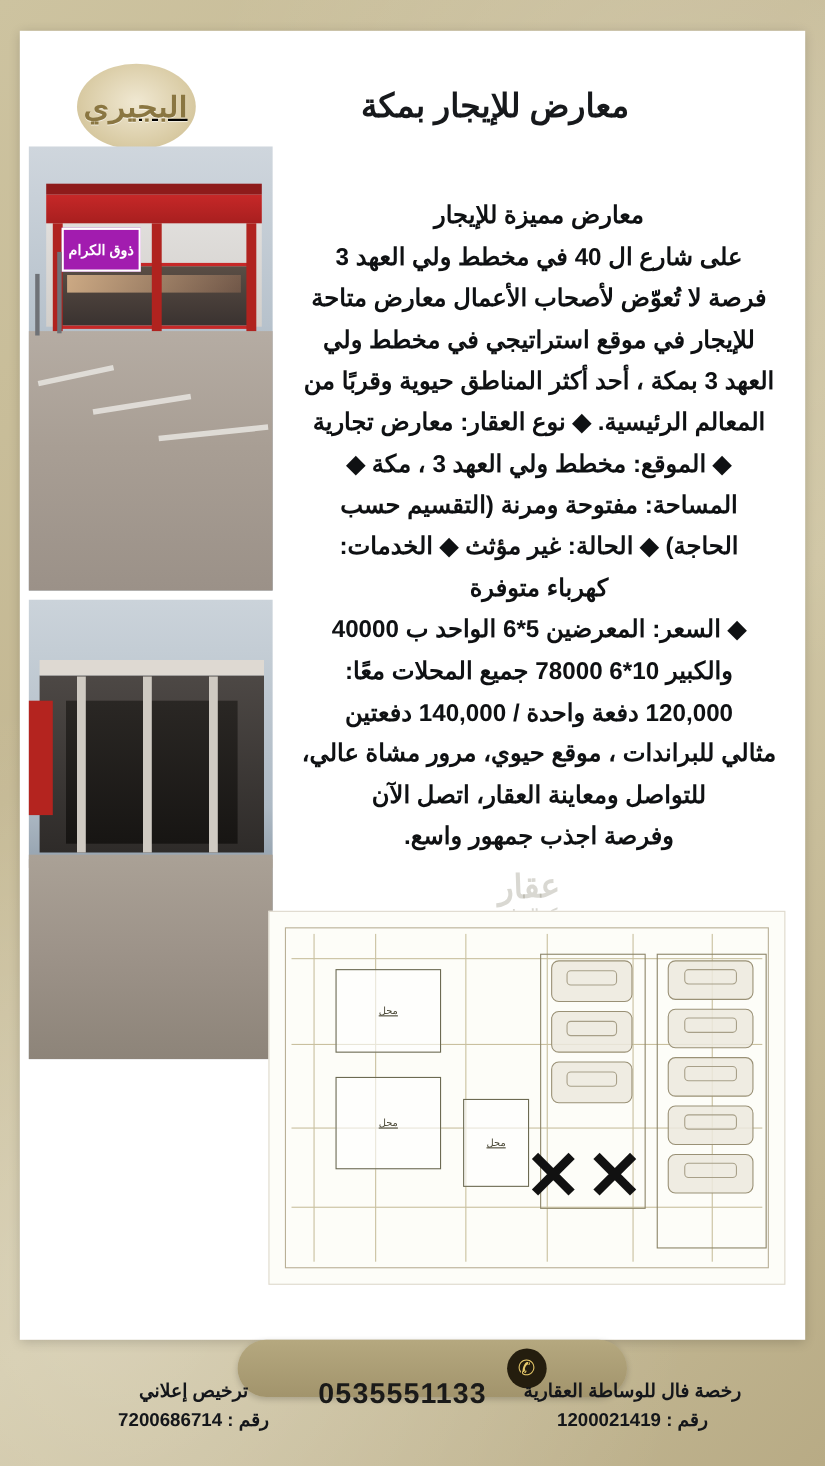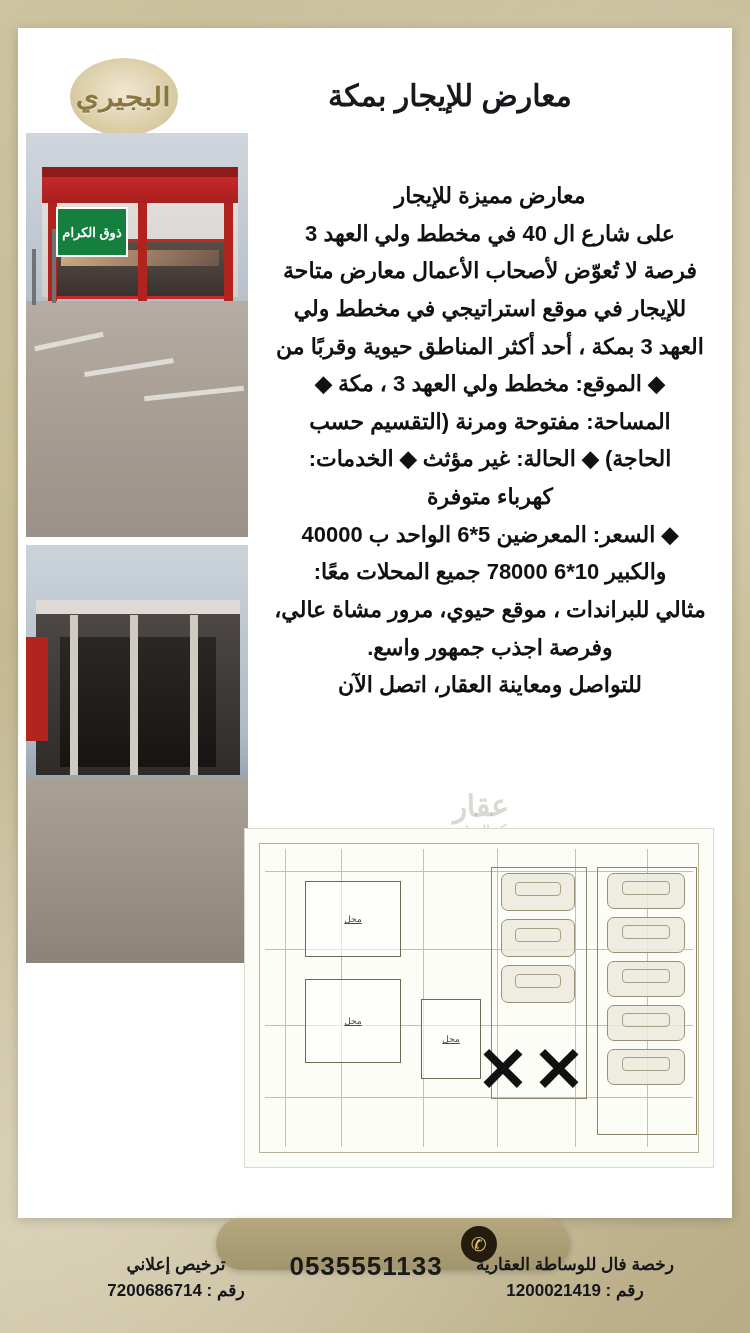--- a/index.html
+++ b/index.html
@@ -52,20 +52,21 @@
     text-align:center;
   }
   .logo-mark {
     width: 108px; height: 78px;
     margin: 0 auto;
     border-radius: 50%;
     background: radial-gradient(ellipse at 50% 45%, #f0e8d2 0%, #d9cba4 65%, #c9b98c 100%);
     display:flex; align-items:center; justify-content:center;
     position: relative;
     overflow:hidden;
+    text-decoration:underline;
   }
   .logo-mark span {
     font-size: 26px;
     color: #8a7641;
     font-weight: 700;
     transform: scaleX(1.15);
     text-shadow: 0 1px 0 rgba(255,255,255,0.6);
   }
   .logo-caption {
     margin-top: 5px;
@@ -91,22 +92,22 @@
   .ph1-build {
     position:absolute; left: 16px; top: 34px; width: 196px; height: 130px;
     background: linear-gradient(180deg,#e4e2e0 0%, #d2cfcb 100%);
     border-top: 10px solid #8e1b1b;
   }
   .ph1-red {
     position:absolute; left: 16px; top: 44px; width: 196px; height: 26px;
     background: linear-gradient(180deg,#c62828, #a81f1f);
   }
   .ph1-sign {
-    position:absolute; left: 30px; top: 74px; width: 72px; height: 50px;
-    background:#15803d; border: 2px solid #fff;
+    position:absolute; left: 30px; top: 74px; width: 72px; height: 40px;
+    background:#a21caf; border: 2px solid #fff;
     display:flex; align-items:center; justify-content:center;
     color:#fff; font-size: 13px; font-weight:700;
   }
   .ph1-glass {
     position:absolute; left: 24px; top: 106px; width: 180px; height: 60px;
     background: linear-gradient(180deg,#5a4e45 0%, #3a3230 100%);
     border: 3px solid #c62828;
   }
   .ph1-glass::after{
     content:""; position:absolute; left: 8px; top: 8px; right: 8px; height: 16px;
@@ -281,29 +282,31 @@
       </div>
 
     </div>
 
     <div class="body-text">
       <p>معارض مميزة للإيجار</p>
       <p>على شارع ال 40 في مخطط ولي العهد 3</p>
       <p>فرصة لا تُعوّض لأصحاب الأعمال معارض متاحة</p>
       <p>للإيجار في موقع استراتيجي في مخطط ولي</p>
       <p>العهد 3 بمكة ، أحد أكثر المناطق حيوية وقربًا من</p>
+      <p>المعالم الرئيسية.  ◆  نوع العقار: معارض تجارية</p>
       <p>◆  الموقع: مخطط ولي العهد 3 ، مكة  ◆</p>
       <p>المساحة: مفتوحة ومرنة (التقسيم حسب</p>
       <p>الحاجة)  ◆  الحالة: غير مؤثث  ◆  الخدمات:</p>
       <p>كهرباء متوفرة</p>
       <p>◆  السعر: المعرضين 5*6 الواحد ب 40000</p>
       <p>والكبير 10*6 78000 جميع المحلات معًا:</p>
+      <p>120,000 دفعة واحدة / 140,000 دفعتين</p>
       <p>مثالي للبراندات ، موقع حيوي، مرور مشاة عالي،</p>
+      <p>للتواصل ومعاينة العقار، اتصل الآن</p>
       <p>وفرصة اجذب جمهور واسع.</p>
-      <p>للتواصل ومعاينة العقار، اتصل الآن</p>
     </div>
 
     <div class="watermark">
       <span>عقار</span>
       <small>مكة العقارية</small>
     </div>
 
     <div class="plan">
       <div class="plan-frame"></div>
 

